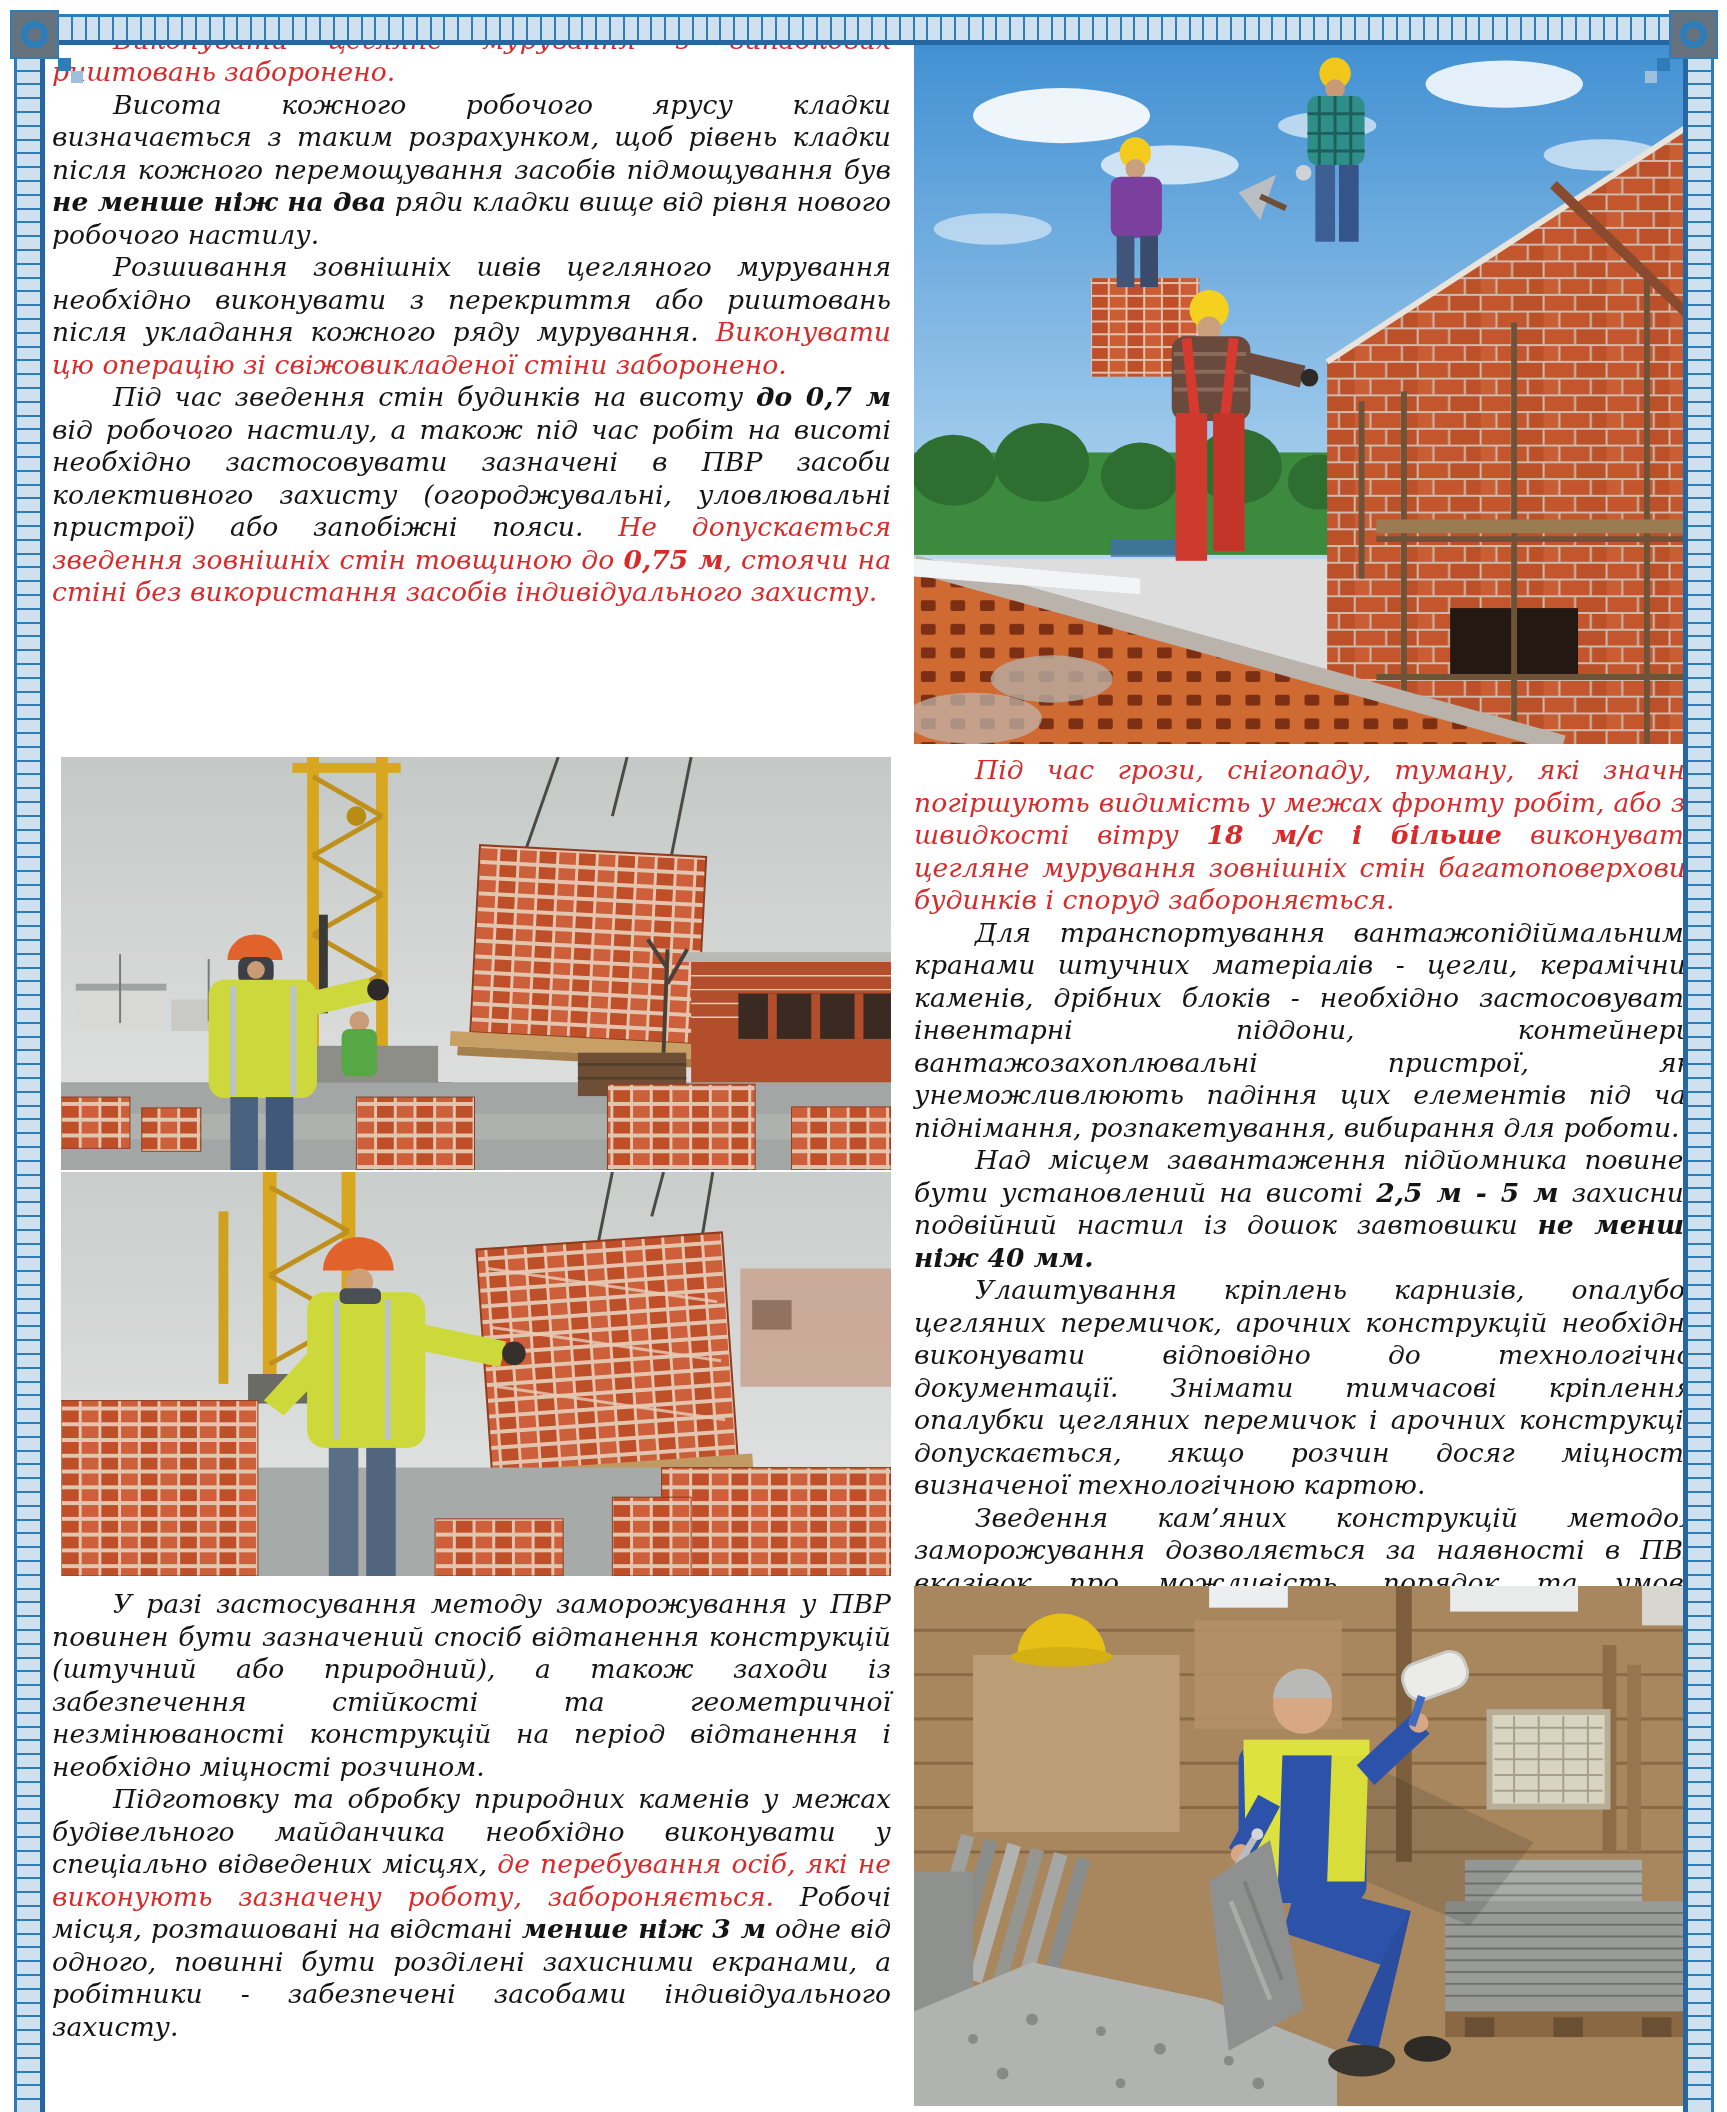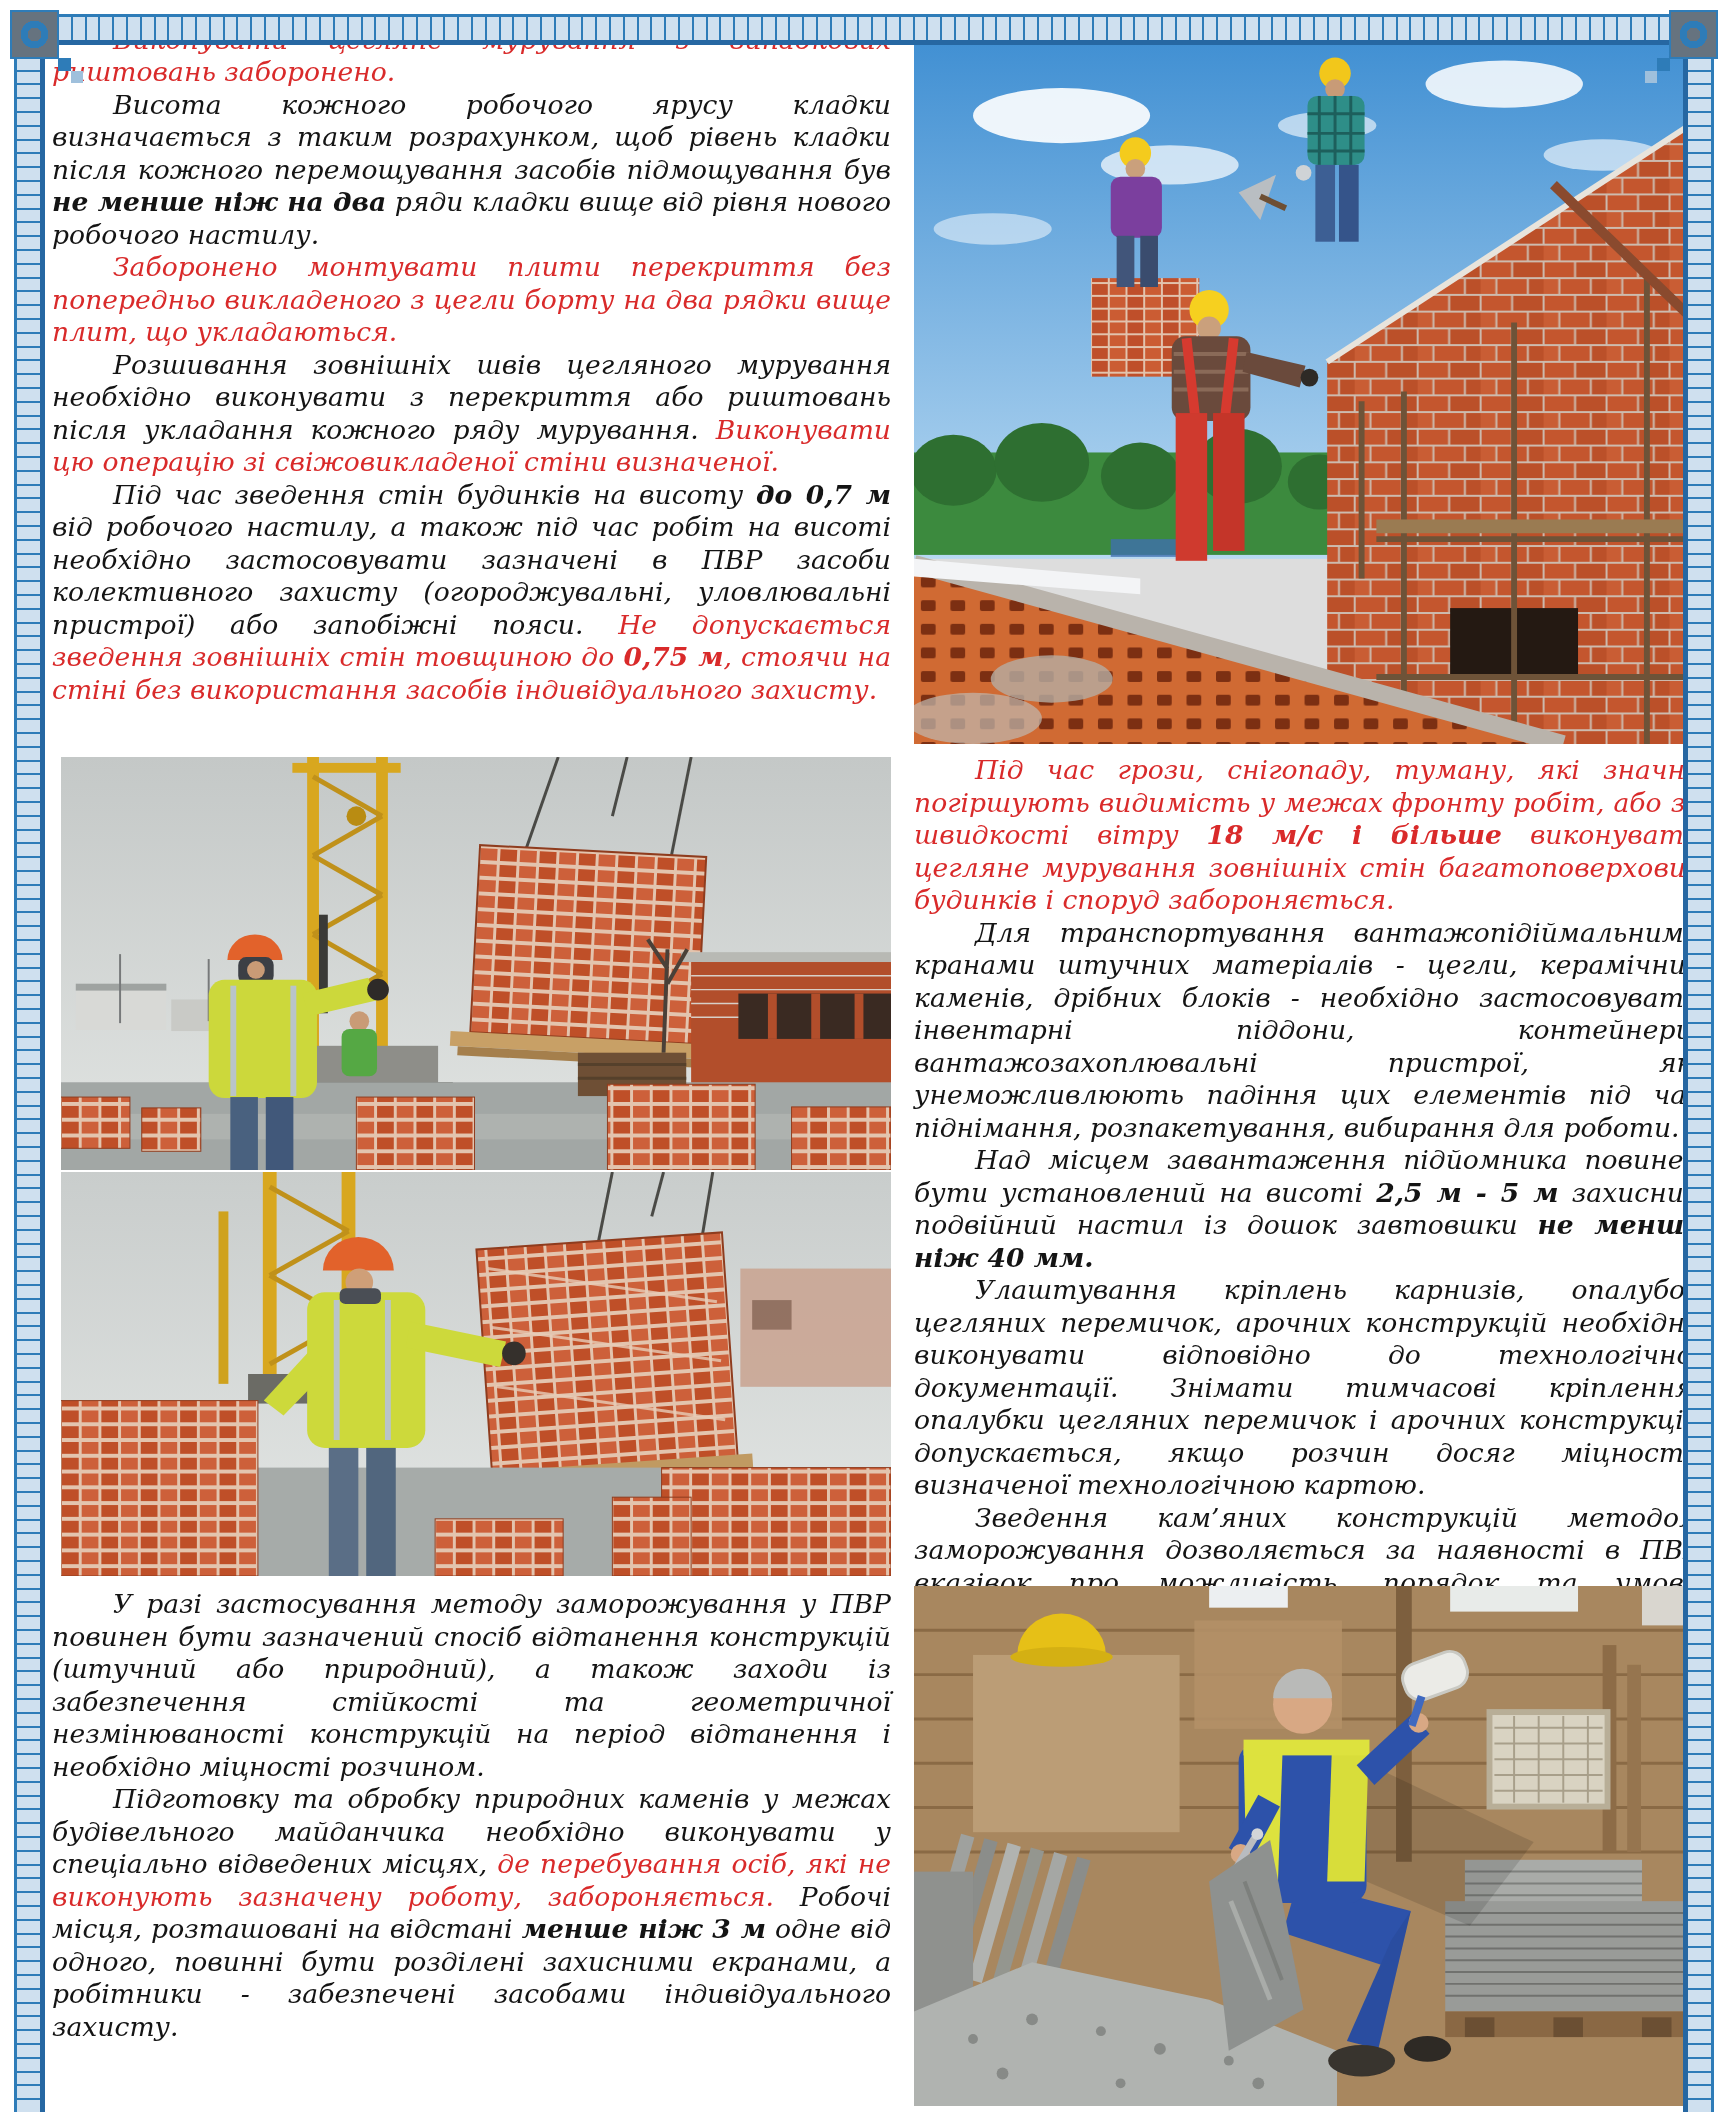--- a/index.html
+++ b/index.html
@@ -48,22 +48,21 @@
 
   <div class="b-strip b-top"></div>
   <div class="b-strip b-left"></div>
   <div class="b-strip b-right"></div>
   <div class="corner corner-tl"></div>
   <div class="corner corner-tr"></div>
 
   <section class="text-block" style="left:52px;top:23.6px;width:839px;">
     <p><span class="red">Виконувати цегляне мурування з випадкових риштовань заборонено.</span></p>
     <p><span>Висота кожного робочого ярусу кладки визначається з таким розрахунком, щоб рівень кладки після кожного перемощування засобів підмощування був </span><span class="bold">не менше ніж на два</span><span> ряди кладки вище від рівня нового робочого настилу.</span></p>
-    <p><span class="red">Заборонено монтувати плити перекриття без попередньо викладеного з цегли борту на два рядки вище плит, що укладаються.</span></p>
-    <p><span>Розшивання зовнішніх швів цегляного мурування необхідно виконувати з перекриття або риштовань після укладання кожного ряду мурування. </span><span class="red">Виконувати цю операцію зі свіжовикладеної стіни визначеної.</span></p>
+    <p><span>Розшивання зовнішніх швів цегляного мурування необхідно виконувати з перекриття або риштовань після укладання кожного ряду мурування. </span><span class="red">Виконувати цю операцію зі свіжовикладеної стіни заборонено.</span></p>
     <p><span>Під час зведення стін будинків на висоту </span><span class="bold">до 0,7 м</span><span> від робочого настилу, а також під час робіт на висоті необхідно застосовувати зазначені в ПВР засоби колективного захисту (огороджувальні, уловлювальні пристрої) або запобіжні пояси. </span><span class="red">Не допускається зведення зовнішніх стін товщиною до </span><span class="red bold">0,75 м</span><span class="red">, стоячи на стіні без використання засобів індивідуального захисту.</span></p>
   </section>
 
   <figure class="photo" style="left:61px;top:757px;width:830px;height:413px;" role="img" aria-label="Worker in orange helmet and yellow hi-vis jacket guiding a pallet of bricks suspended from a yellow tower crane over a brick storage yard">
     <svg viewBox="0 0 843 419" preserveAspectRatio="none">
       <defs>
         <linearGradient id="sky2" x1="0" y1="0" x2="0" y2="1">
           <stop offset="0" stop-color="#c4c8c7"></stop>
             <stop offset="1" stop-color="#e2e5e3"></stop>
         </linearGradient>

